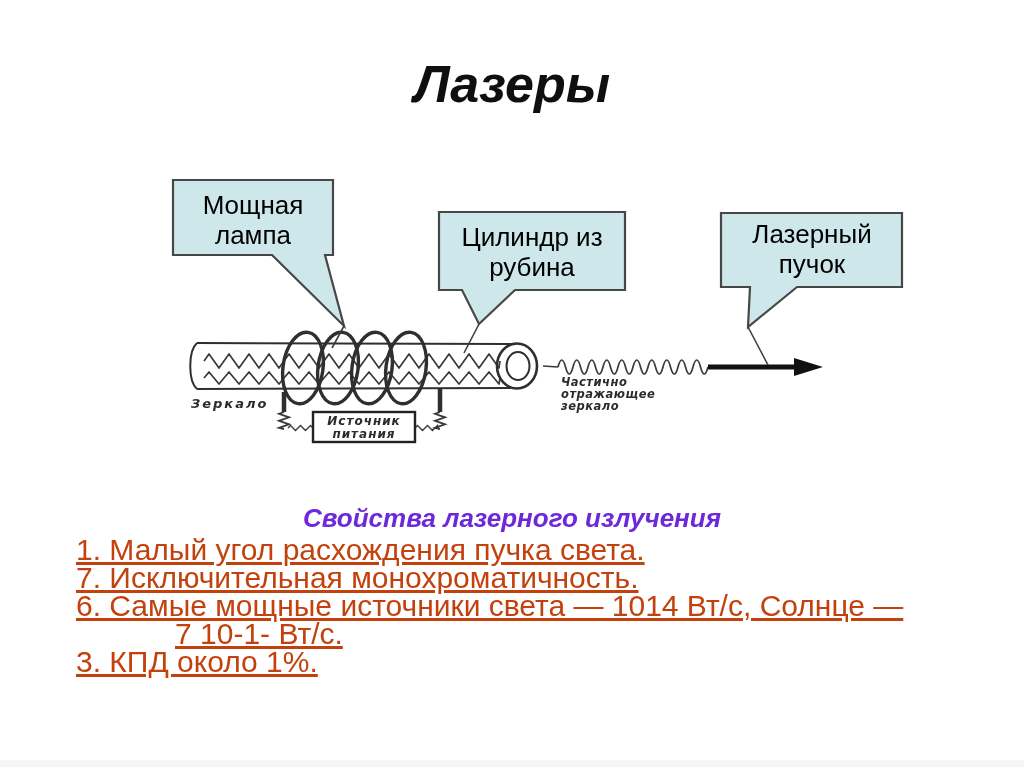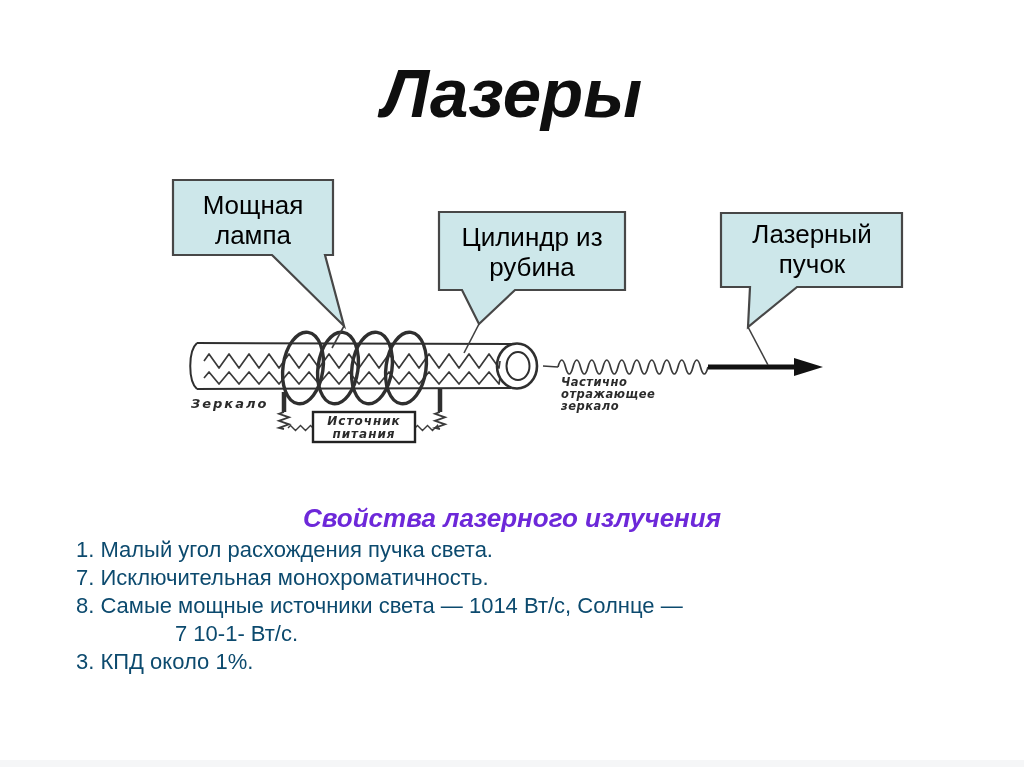--- a/index.html
+++ b/index.html
@@ -2,40 +2,40 @@
 <html><head>
 <meta charset="utf-8">
 <style>
   html,body{margin:0;padding:0;}
   body{
     width:1024px;height:767px;position:relative;overflow:hidden;
     background:#ffffff;font-family:"Liberation Sans",sans-serif;
   }
   .slide-title{
     position:absolute;top:54px;left:0;width:1024px;text-align:center;
-    font-size:69px;font-weight:bold;font-style:italic;color:#0f0f0f;
+    font-size:52px;font-weight:bold;font-style:italic;color:#0f0f0f;
     letter-spacing:0px;
   }
   .diagram-svg{position:absolute;left:0;top:150px;width:1024px;height:330px;}
   .callout-bubble{stroke:#474747;stroke-width:2.2;stroke-linejoin:miter;}
   .callout-text{font-family:"Liberation Sans",sans-serif;font-size:26px;fill:#000;}
   .leader{stroke:#3f3f3f;stroke-width:1.6;fill:none;}
   .scan{stroke:#2f2f2f;fill:none;}
   .scan-thin{stroke:#3a3a3a;fill:none;}
   .scanlabel{font-family:"DejaVu Sans",sans-serif;font-style:italic;font-weight:bold;fill:#2b2b2b;}
   .mirror-label{font-size:13px;letter-spacing:2px;}
   .small-label{font-size:11.5px;letter-spacing:0.5px;}
   .box-label{font-size:12px;letter-spacing:1px;}
   .props-heading{
     position:absolute;top:503px;left:0;width:1024px;text-align:center;
     font-size:26px;font-weight:bold;font-style:italic;color:#6d28d9;
   }
   .props-list{
     position:absolute;top:536px;left:76px;width:800px;
-    font-size:22px;color:#0c4a6e;line-height:28px;
+    font-size:30px;color:#c2410c;line-height:28px;text-decoration:underline;
   }
   .props-list .line{white-space:nowrap;}
   .props-list .indent{padding-left:99px;}
   .bottom-edge{
     position:absolute;left:0;bottom:0;width:1024px;height:7px;background:#f5f6f7;
   }
 </style>
 </head>
 <body>
 
@@ -109,18 +109,18 @@
     <text class="callout-text" x="812" y="243" text-anchor="middle">Лазерный</text>
     <text class="callout-text" x="812" y="273" text-anchor="middle">пучок</text>
   </g>
 </svg>
 
 <div class="props-heading">Свойства лазерного излучения</div>
 
 <div class="props-list">
   <div class="line">1. Малый угол расхождения пучка света.</div>
   <div class="line">7. Исключительная монохроматичность.</div>
-  <div class="line">8. Самые мощные источники света — 1014 Вт/с, Солнце —</div>
+  <div class="line">6. Самые мощные источники света — 1014 Вт/с, Солнце —</div>
   <div class="line indent">7 10-1- Вт/с.</div>
   <div class="line">3. КПД около 1%.</div>
 </div>
 
 <div class="bottom-edge"></div>
 
 </body></html>

